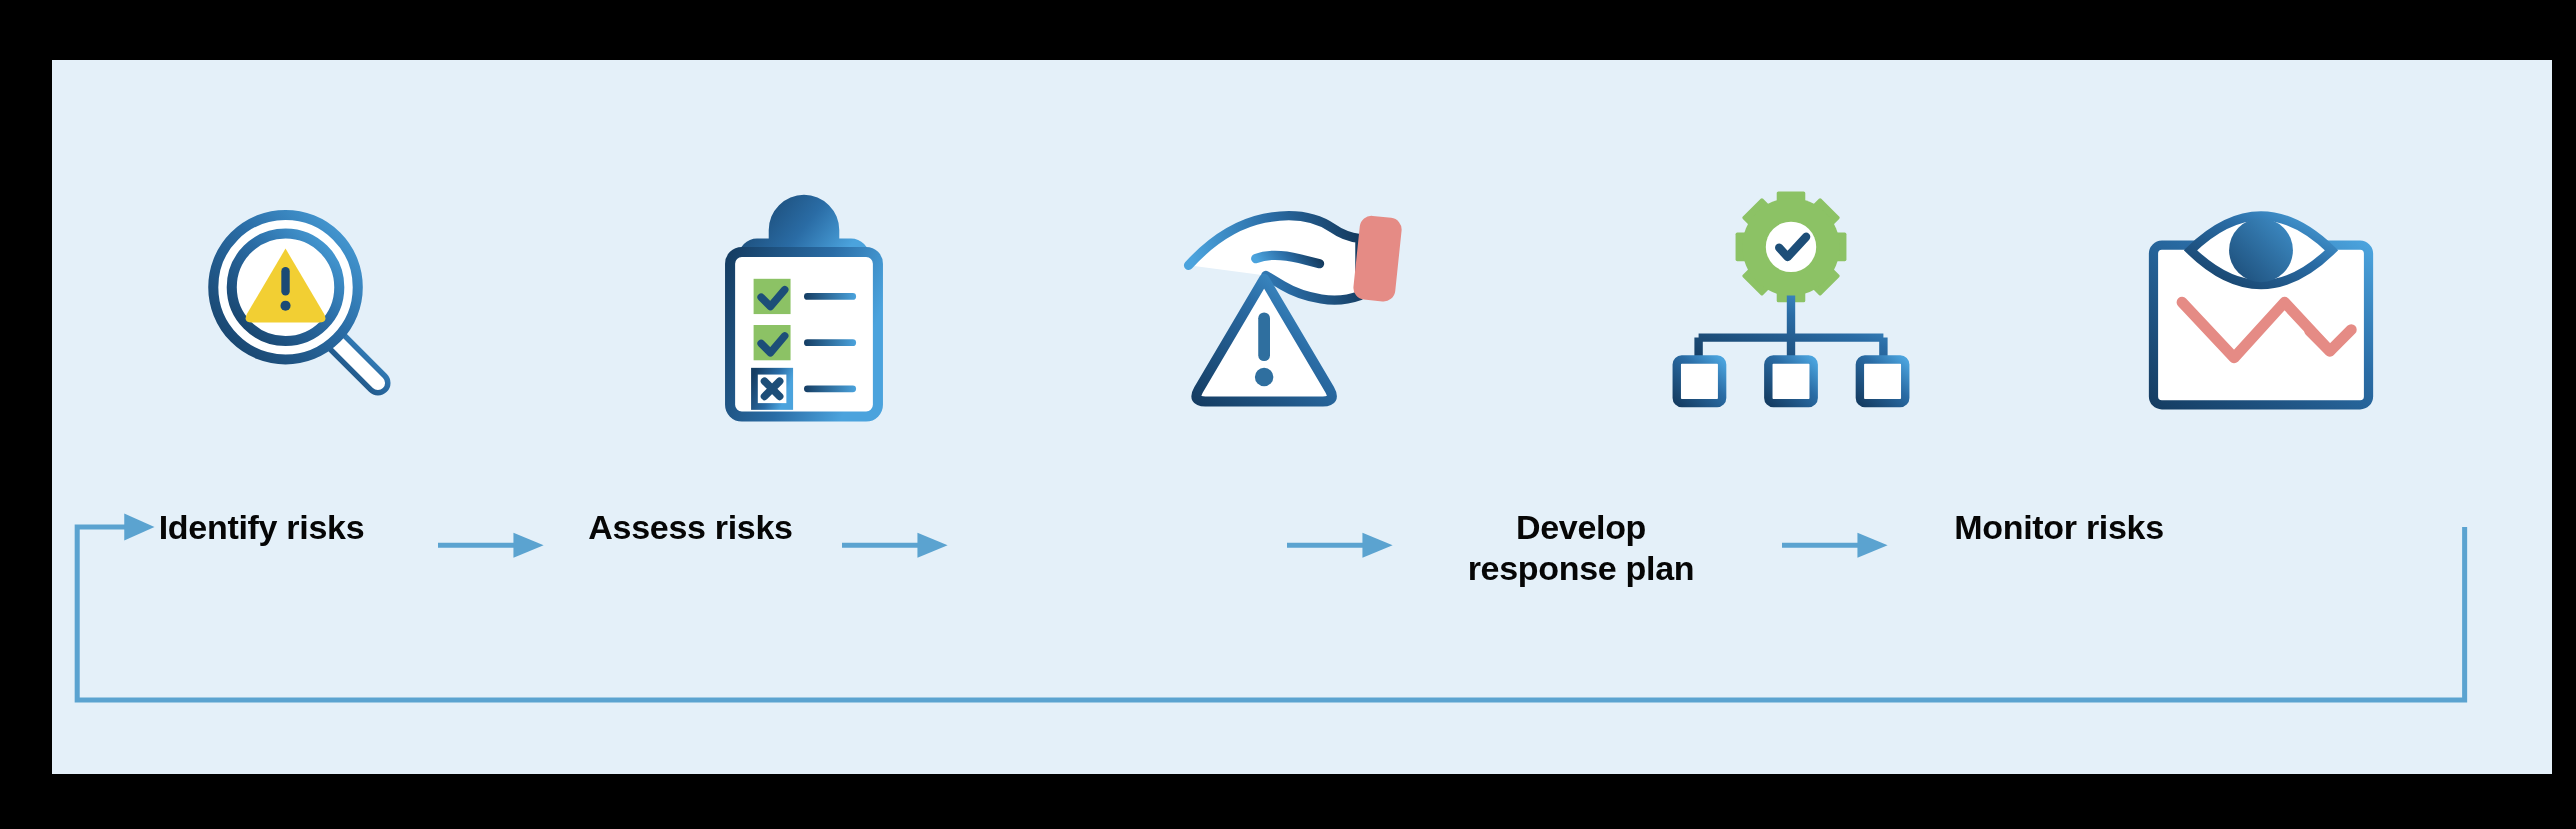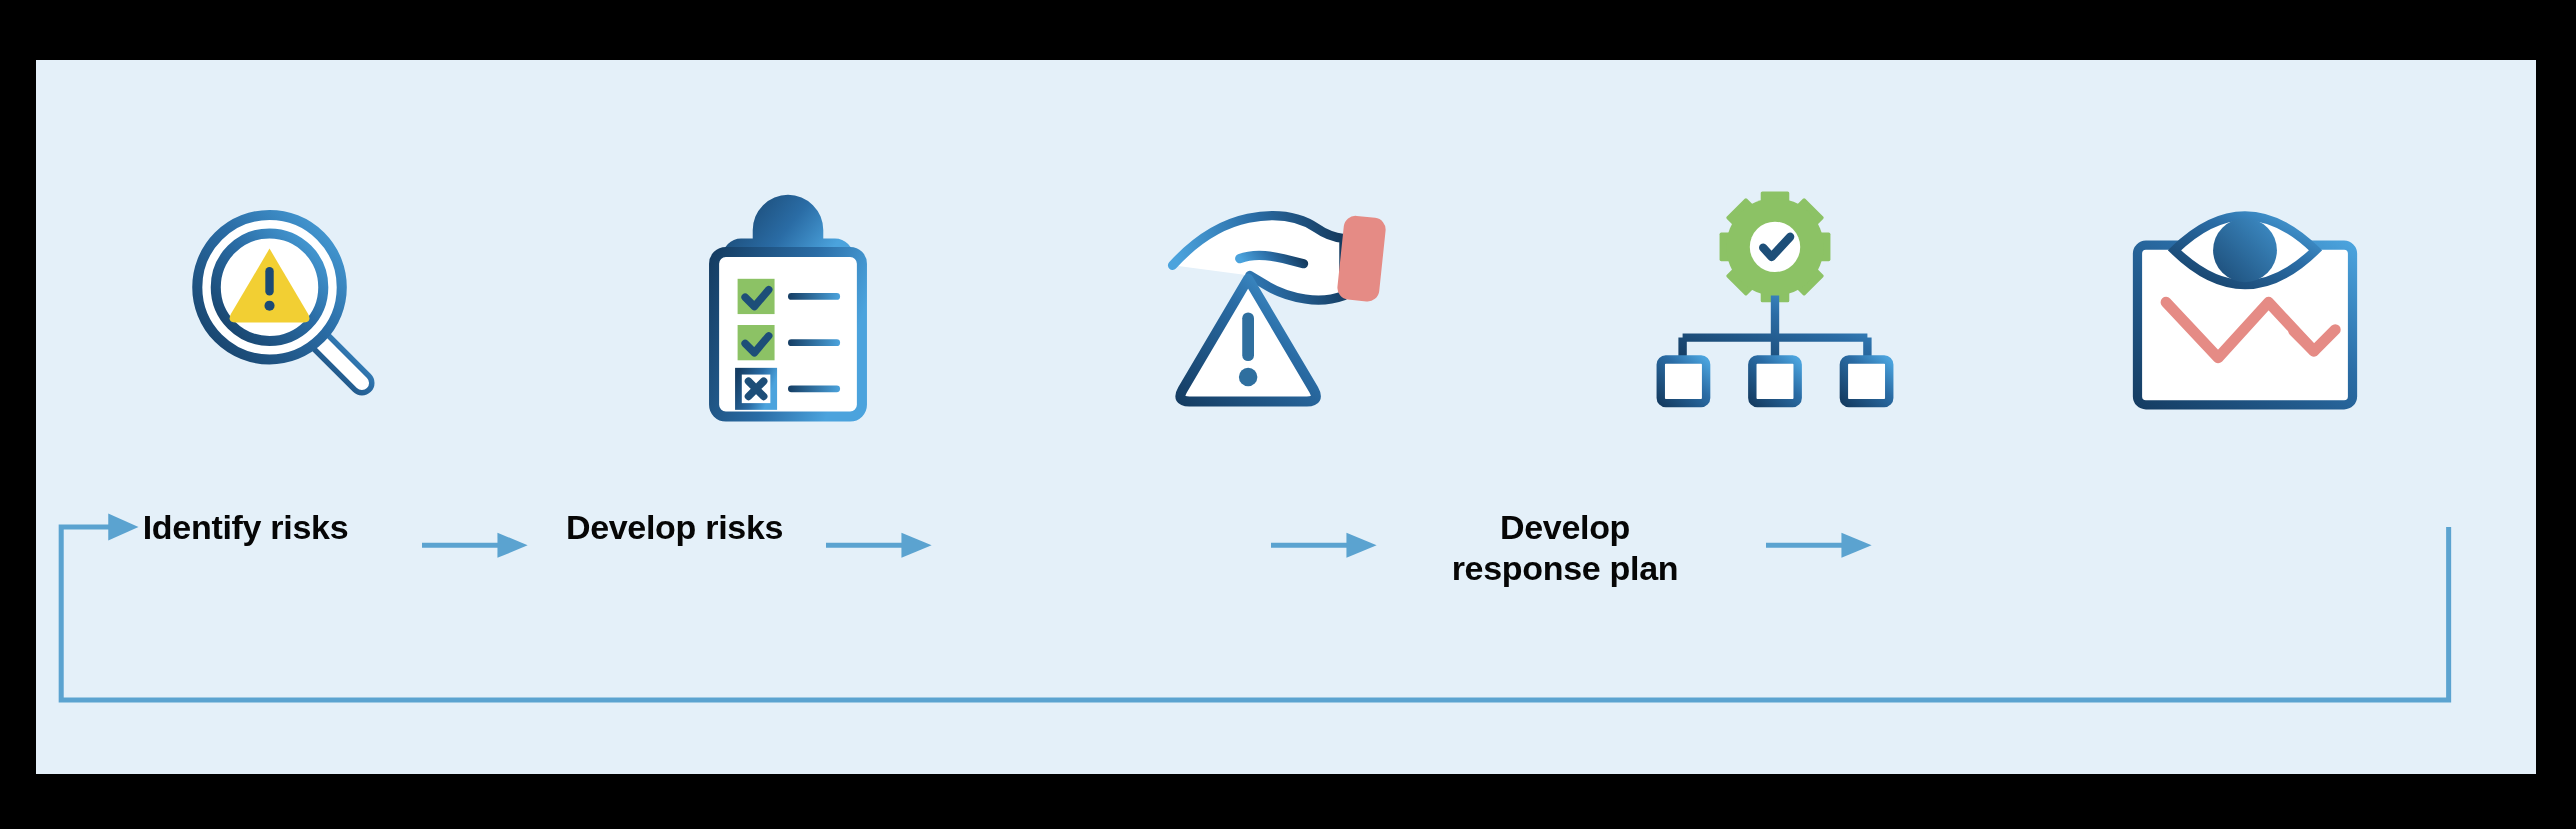--- a/index.html
+++ b/index.html
@@ -11,21 +11,21 @@
     overflow: hidden;
   }
   #canvas {
     position: relative;
     width: 2576px;
     height: 830px;
     background: #000000;
   }
   #panel {
     position: absolute;
-    left: 36px;
+    left: 52px;
     top: 60px;
     width: 2500px;
     height: 714px;
     background: #e4f0f9;
   }
 
   
   .icon-row {
     position: absolute;
     left: 0; top: 118px;
@@ -212,21 +212,21 @@
 
       <div class="step-label" style="left:50px; width:319px;">Identify risks</div>
 
       <div class="arrow" style="left:386px; width:109px;">
         <svg viewBox="0 0 130 34">
             <line x1="0" y1="17" x2="92" y2="17" stroke="#5ba3d0" stroke-width="6"></line>
             <polygon points="90,2 126,17 90,32" fill="#5ba3d0"></polygon>
           </svg>
       </div>
 
-      <div class="step-label" style="left:504px; width:269px;">Develop risks</div>
+      <div class="step-label" style="left:504px; width:269px;">Assess risks</div>
 
       <div class="arrow" style="left:790px; width:109px;">
         <svg viewBox="0 0 130 34">
             <line x1="0" y1="17" x2="92" y2="17" stroke="#5ba3d0" stroke-width="6"></line>
             <polygon points="90,2 126,17 90,32" fill="#5ba3d0"></polygon>
           </svg>
       </div>
 
 
       <div class="arrow" style="left:1235px; width:109px;">
@@ -239,17 +239,18 @@
       <div class="step-label" style="left:1361px; width:336px;">Develop
 response plan</div>
 
       <div class="arrow" style="left:1730px; width:109px;">
         <svg viewBox="0 0 130 34">
             <line x1="0" y1="17" x2="92" y2="17" stroke="#5ba3d0" stroke-width="6"></line>
             <polygon points="90,2 126,17 90,32" fill="#5ba3d0"></polygon>
           </svg>
       </div>
 
+      <div class="step-label" style="left:1856px; width:302px;">Monitor risks</div>
     </div>
 
   </div>
 </div>
 
 
 </body></html>

